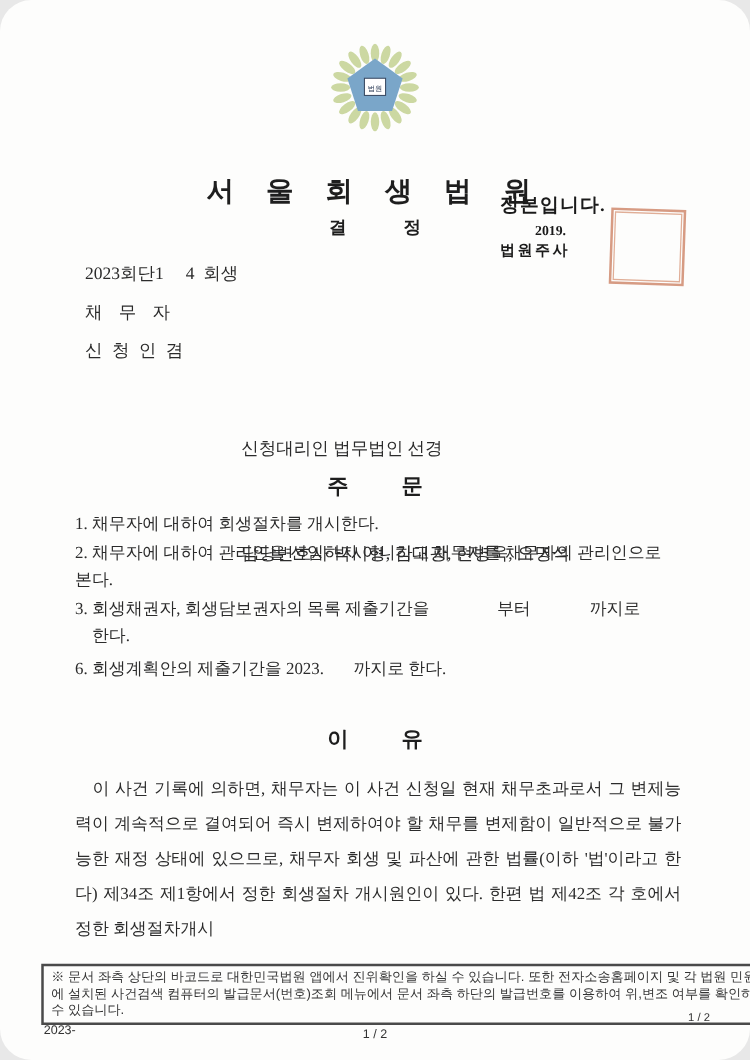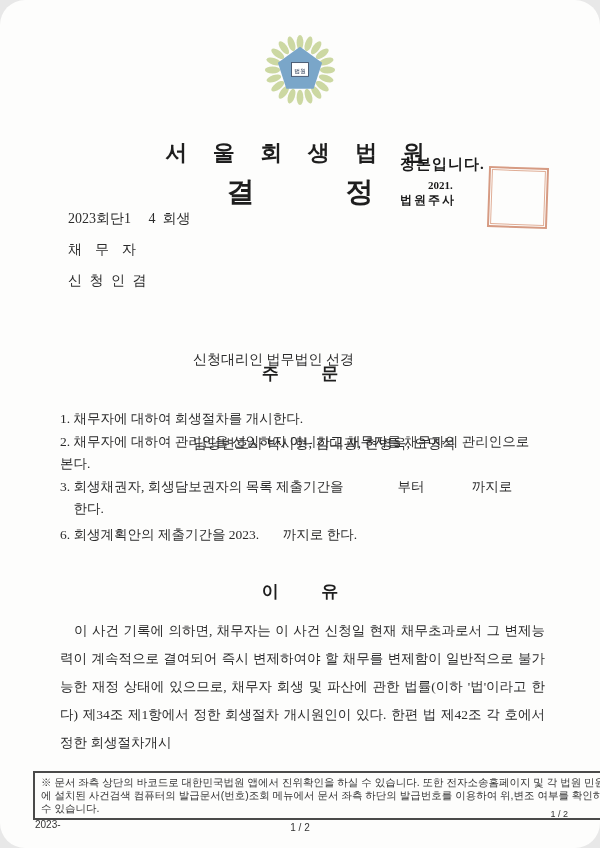--- a/index.html
+++ b/index.html
@@ -38,21 +38,21 @@
     letter-spacing: 10px;
     white-space: pre;
     color: #1e1e1e;
   }
   .doc-type {
     position: absolute;
     top: 173px;
     left: 0;
     width: 100%;
     text-align: center;
-    font-size: 28px;
+    font-size: 14px;
     font-weight: bold;
     white-space: pre;
     color: #1e1e1e;
   }
 
   
   .cert-block {
     position: absolute;
     left: 400px;
     top: 155px;
@@ -90,21 +90,21 @@
   .section-heading {
     position: absolute;
     left: 0;
     width: 100%;
     text-align: center;
     font-size: 17px;
     font-weight: bold;
     white-space: pre;
     color: #1e1e1e;
   }
-  .heading-order { top: 362px; }
+  .heading-order { top: 377px; }
   .heading-reasons { top: 580px; }
 
   
   .order-list { position: absolute; left: 60px; top: 408px; width: 485px; font-size: 13.5px; }
   .order-item { white-space: pre-wrap; line-height: 22px; margin-bottom: 1px; }
   .order-item:nth-child(3) { margin-bottom: 4px; }
 
   
   .reasons-para {
     position: absolute;
@@ -165,21 +165,21 @@
     <polygon points="35,13 55.9,28.2 47.9,52.8 22.1,52.8 14.1,28.2" fill="#7aa6c9"></polygon>
     <rect x="27" y="28" width="16" height="13" stroke="#3a4a63" stroke-width="0.8" fill="#ffffff"></rect>
     <text x="35" y="37.5" font-size="5.5" text-anchor="middle" fill="#2a3a55">법원</text>
   </svg>
 
   <div class="court-name">서 울 회 생 법 원</div>
   <div class="doc-type">결             정</div>
 
   <div class="cert-block">
     <div class="cert-line1">정본입니다.</div>
-    <div class="cert-line2">2021.</div>
+    <div class="cert-line2">2019.</div>
     <div class="cert-line3">법원주사</div>
   </div>
   <div class="stamp-box">
       <div class="inner"></div>
     </div>
 
   <div class="case-table">
     <div class="case-row">
       <span class="case-value">2023회단1     4  회생</span>
     </div>

